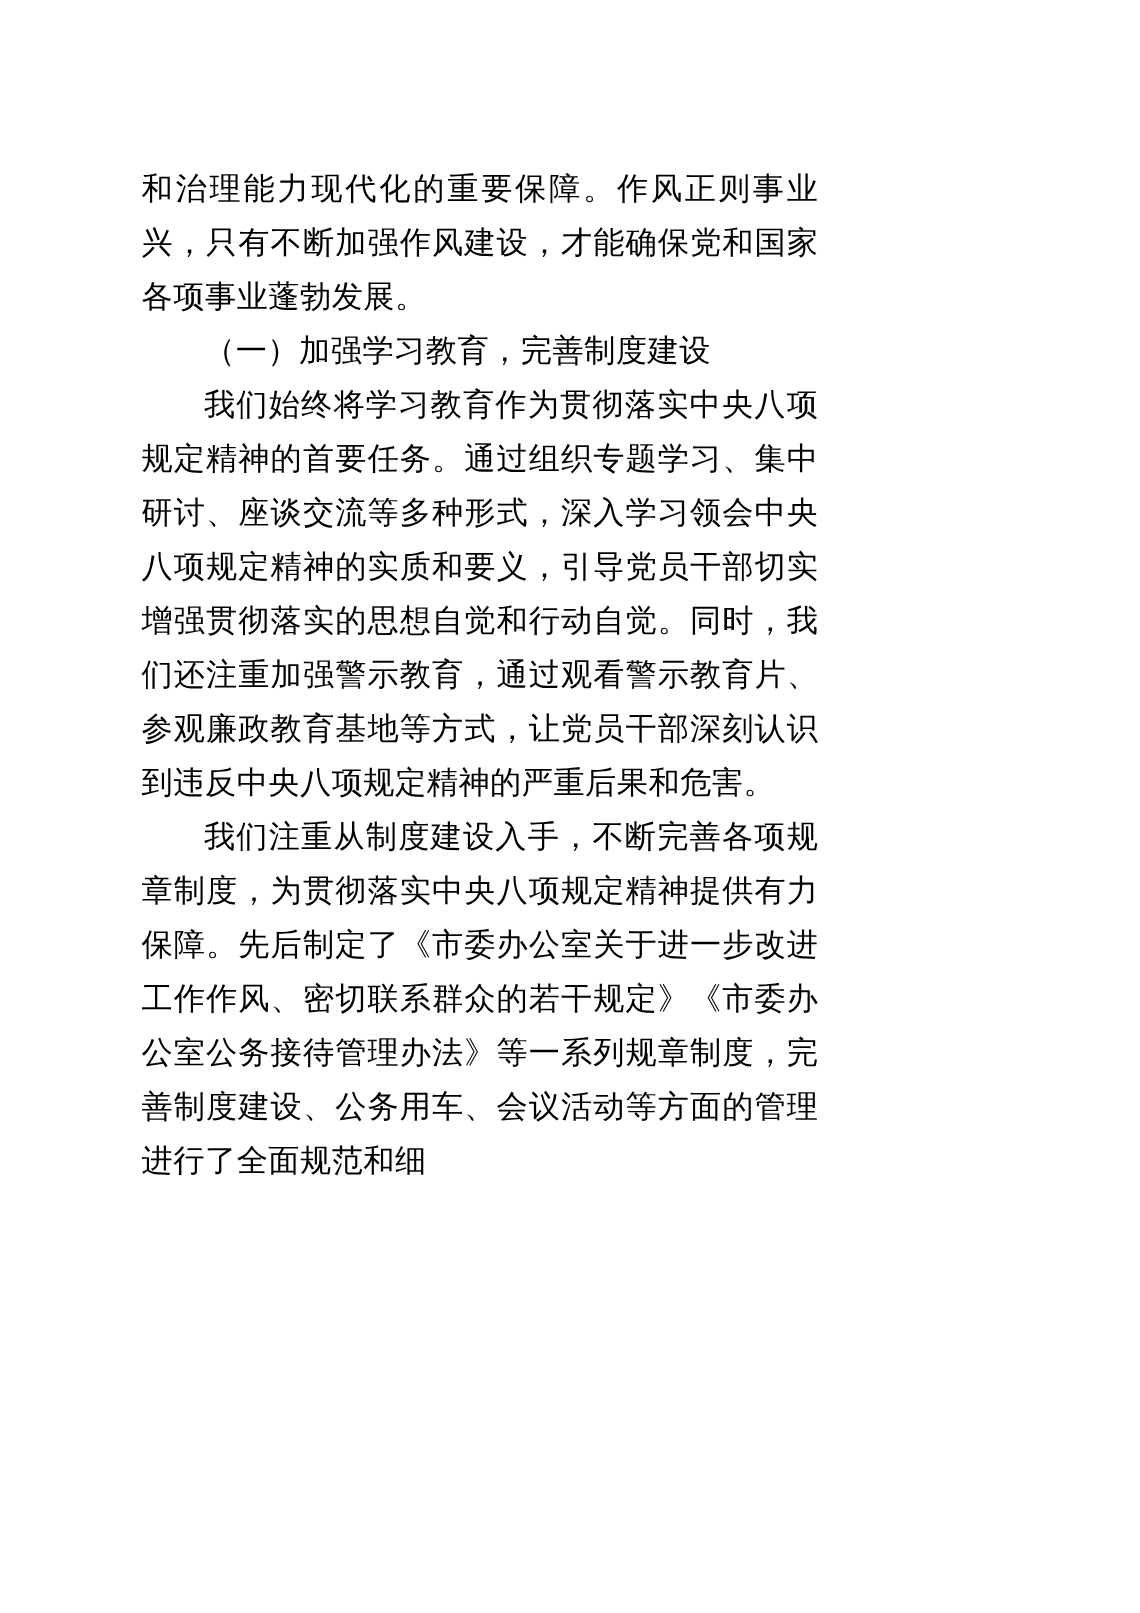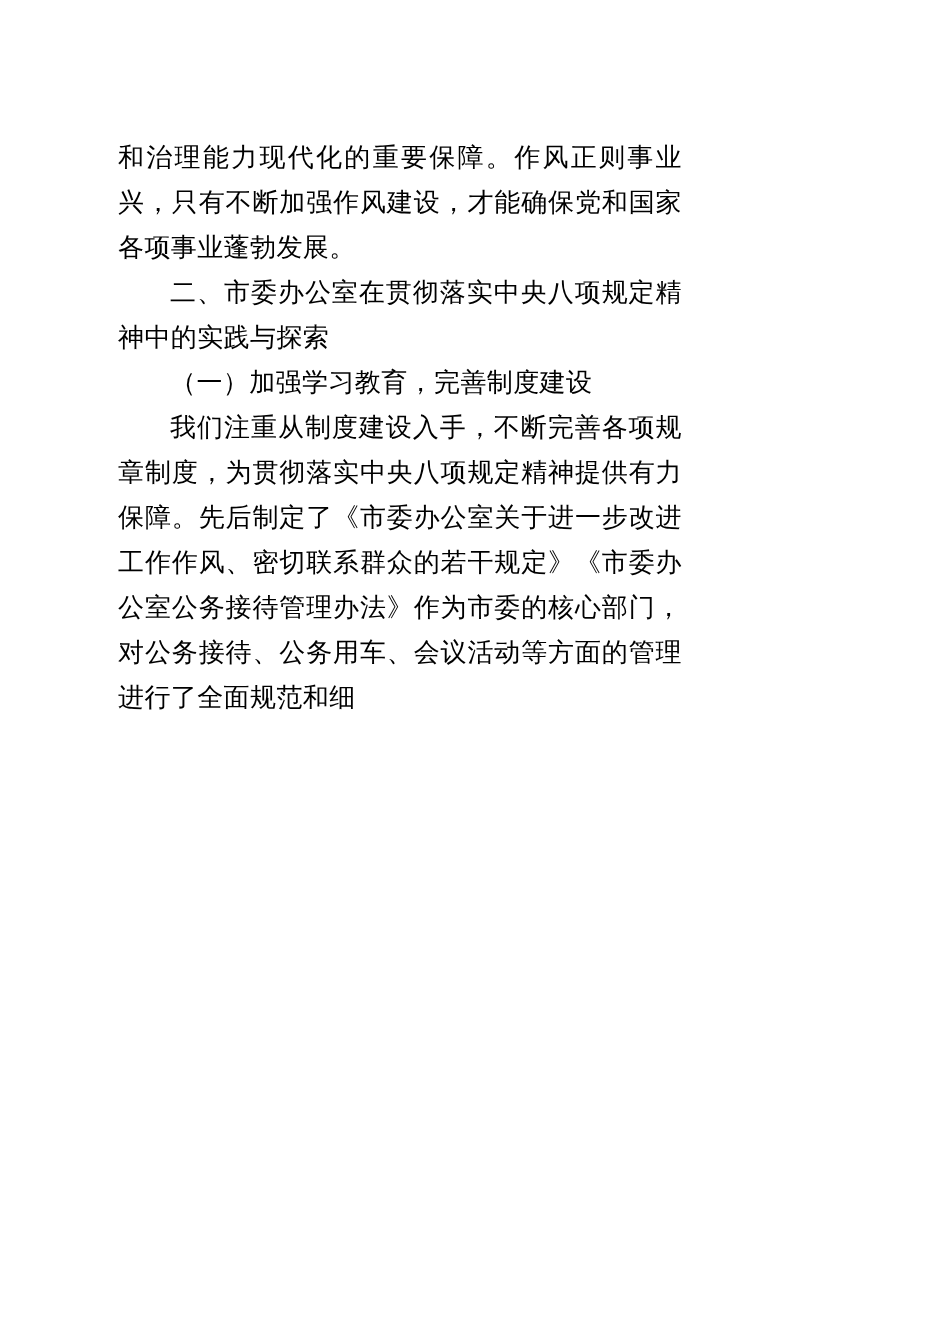--- a/index.html
+++ b/index.html
@@ -49,21 +49,21 @@
     font-weight: 600;
     text-indent: 2em;
   }
 </style>
 </head>
 <body>
 
 <div class="doc-page">
   <p class="para no-indent">和治理能力现代化的重要保障。作风正则事业兴，只有不断加强作风建设，才能确保党和国家各项事业蓬勃发展。</p>
 
-  <h2 class="heading-1">二、市委办公室在贯彻落实中央八项规定精神中的实践与探索</h2>
 
 
   <h3 class="heading-2">（一）加强学习教育，完善制度建设</h3>
 
+  <p class="para">我们始终将学习教育作为贯彻落实中央八项规定精神的首要任务。通过组织专题学习、集中研讨、座谈交流等多种形式，深入学习领会中央八项规定精神的实质和要义，引导党员干部切实增强贯彻落实的思想自觉和行动自觉。同时，我们还注重加强警示教育，通过观看警示教育片、参观廉政教育基地等方式，让党员干部深刻认识到违反中央八项规定精神的严重后果和危害。</p>
 
 
-  <p class="para">我们注重从制度建设入手，不断完善各项规章制度，为贯彻落实中央八项规定精神提供有力保障。先后制定了《市委办公室关于进一步改进工作作风、密切联系群众的若干规定》《市委办公室公务接待管理办法》作为市委的核心部门，对公务接待、公务用车、会议活动等方面的管理进行了全面规范和细</p>
+  <p class="para">我们注重从制度建设入手，不断完善各项规章制度，为贯彻落实中央八项规定精神提供有力保障。先后制定了《市委办公室关于进一步改进工作作风、密切联系群众的若干规定》《市委办公室公务接待管理办法》等一系列规章制度，完善制度建设、公务用车、会议活动等方面的管理进行了全面规范和细</p>
 </div>
 
 </body></html>

